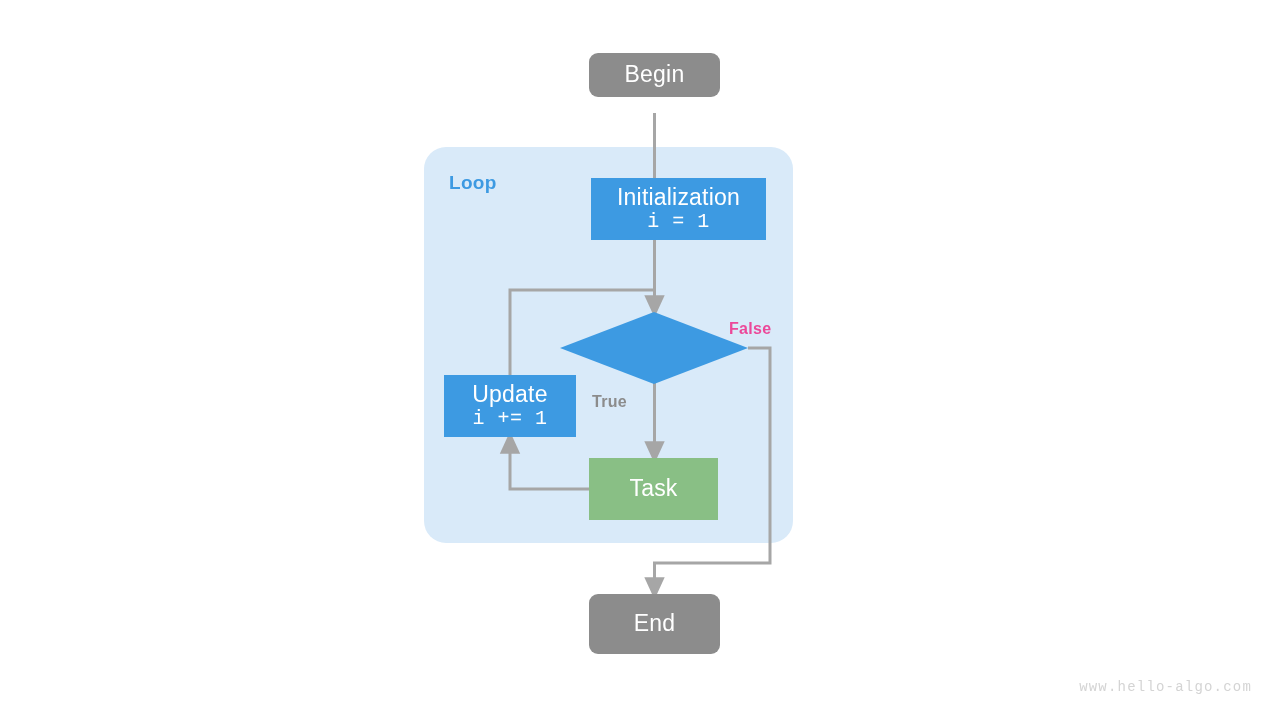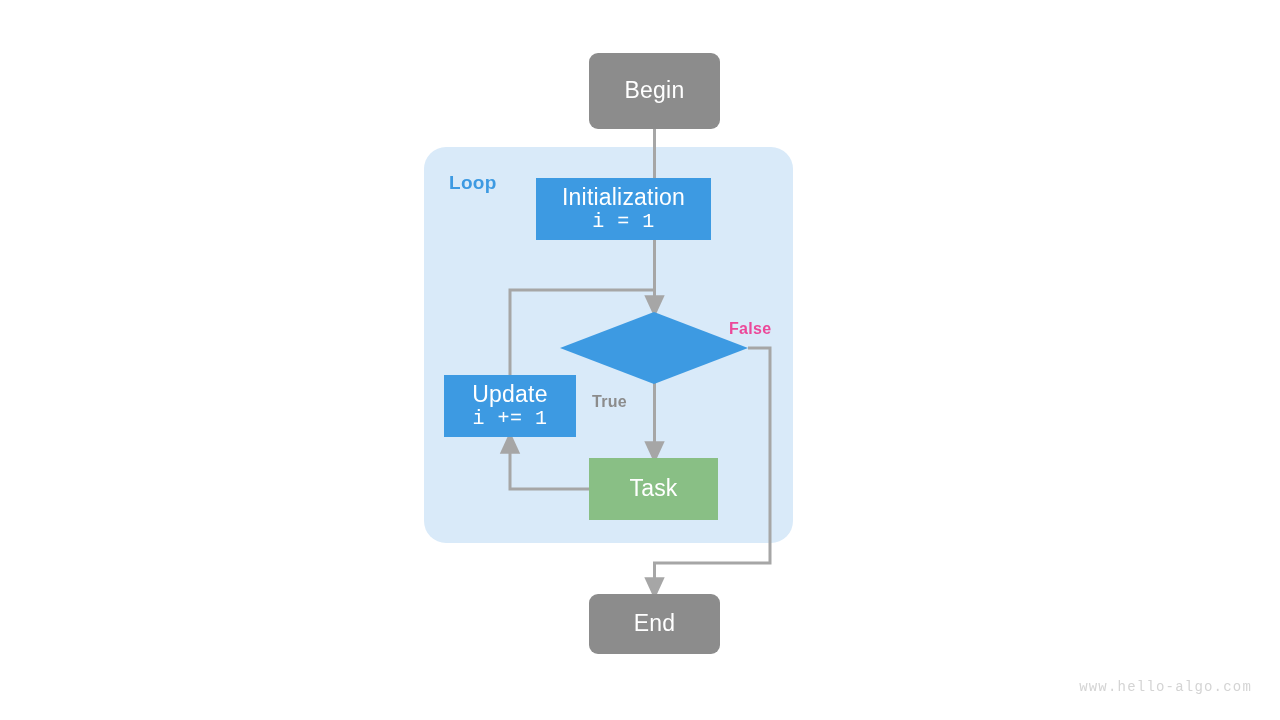--- a/index.html
+++ b/index.html
@@ -107,25 +107,25 @@
       <path d="M510,375 L510,290 L654.5,290"></path>
 
       <path d="M654.5,383 L654.5,452" marker-end="url(#arrow)"></path>
 
       <path d="M589,489 L510,489 L510,443" marker-end="url(#arrow)"></path>
 
       <path d="M748,348 L770,348 L770,563 L654.5,563 L654.5,588" marker-end="url(#arrow)"></path>
     </g>
   </svg>
 
-  <div class="node terminal" style="left:589px;top:53px;width:131px;height:76px;background:#8c8c8c;">
+  <div class="node terminal" style="left:589px;top:53px;width:131px;height:44px;background:#8c8c8c;">
     <span class="title">Begin</span>
   </div>
 
-  <div class="node" style="left:536px;top:178px;width:175px;height:62px;background:#3d9ae2;">
+  <div class="node" style="left:591px;top:178px;width:175px;height:62px;background:#3d9ae2;">
     <span class="title">Initialization</span>
     <span class="code">i = 1</span>
   </div>
 
   <div class="diamond-wrap" style="left:560px;top:312px;width:188px;height:72px;">
     <svg width="188" height="72" viewBox="0 0 188 72" xmlns="http://www.w3.org/2000/svg">
       <polygon points="94,0 188,36 94,72 0,36" fill="#3d9ae2"></polygon>
     </svg>
     <span class="diamond-text">i ≤ n</span>
   </div>

